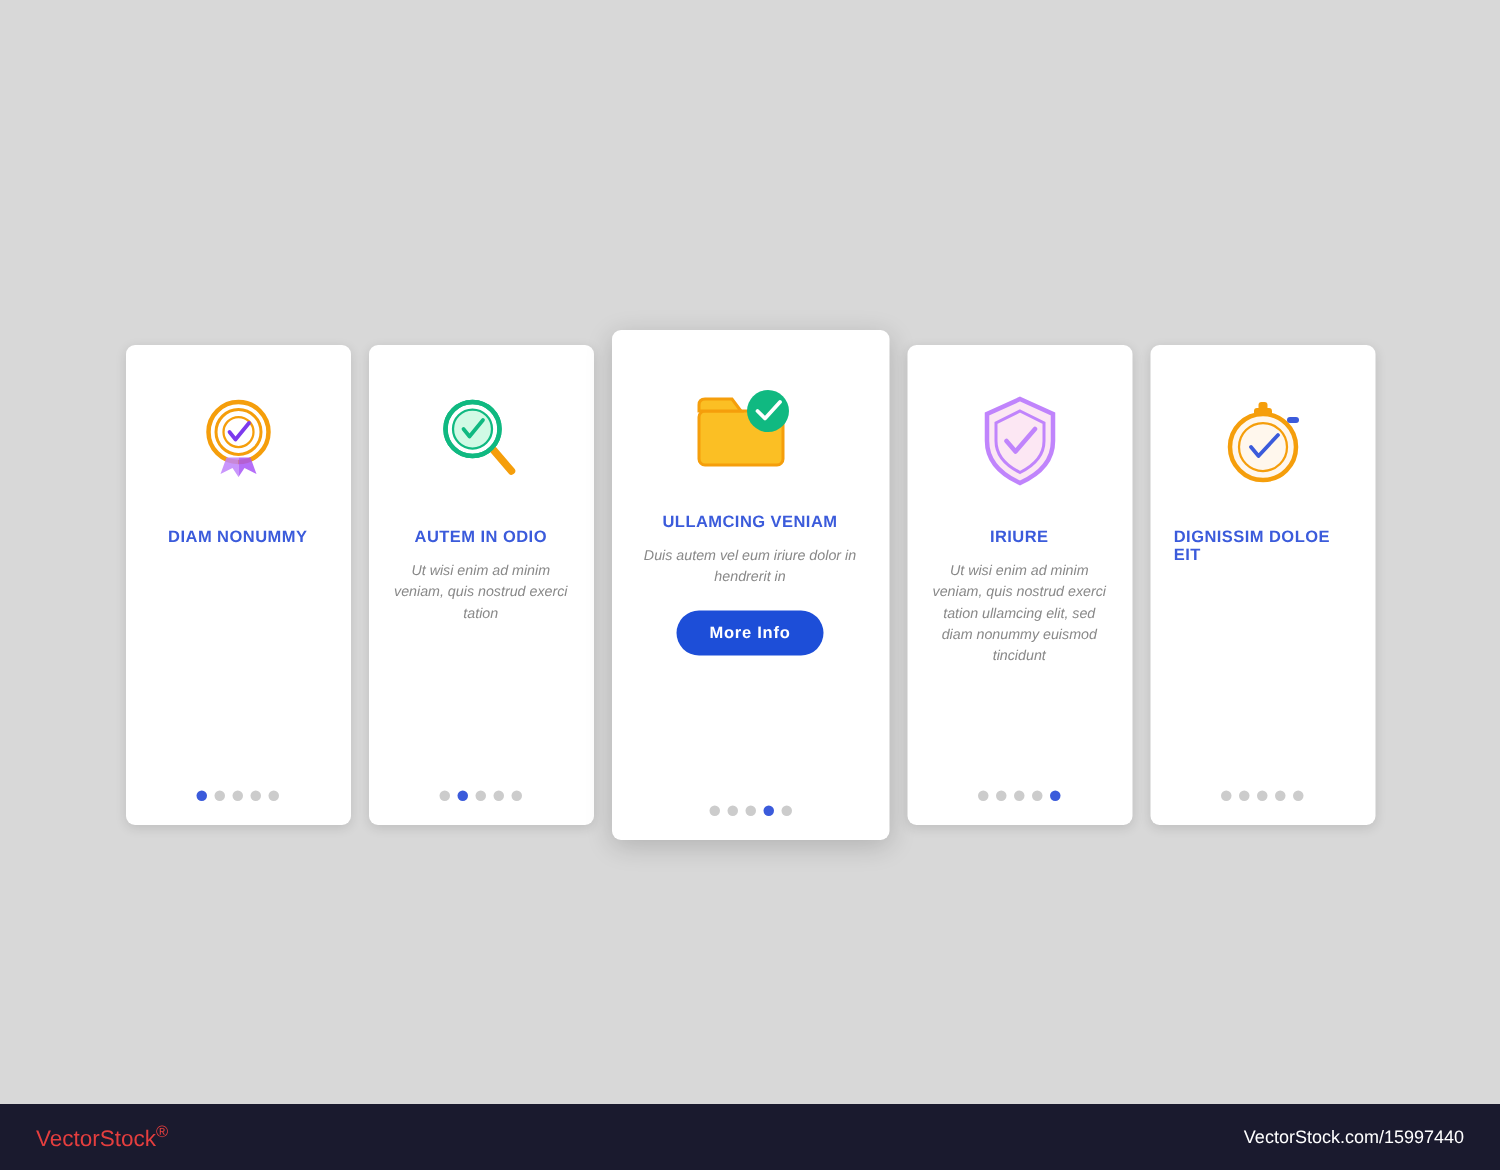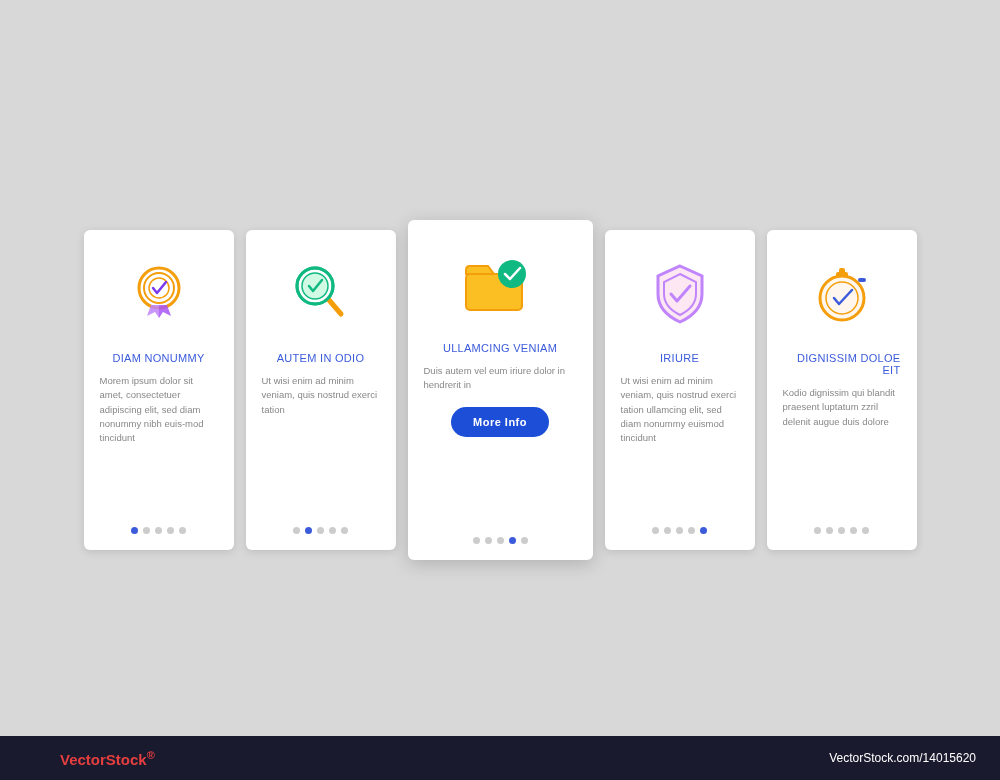--- a/index.html
+++ b/index.html
@@ -46,34 +46,36 @@
     .icon-area {
       width: 80px;
       height: 80px;
       display: flex;
       align-items: center;
       justify-content: center;
       margin-bottom: 18px;
     }
 
     .card-title {
-      font-weight: 400;
+      font-weight: 700;
       font-size: 11px;
       color: #3b5bdb;
-      text-align: right;
+      text-align: left;
       margin-bottom: 10px;
       letter-spacing: 0.3px;
       text-transform: uppercase;
     }
 
     .card-desc {
       font-size: 9.5px;
       color: #888;
+      text-align: center;
       line-height: 1.5;
       margin-bottom: 14px;
+      font-style: italic;
     }
 
     .more-info-btn {
       background: #1d4ed8;
       color: #fff;
       border: none;
       border-radius: 22px;
       padding: 9px 22px;
       font-size: 11px;
       font-weight: 700;
@@ -113,22 +115,21 @@
       background: #1a1a2e;
       display: flex;
       align-items: center;
       justify-content: space-between;
       padding: 0 24px;
     }
 
     .watermark-left {
       color: #fff;
       font-size: 15px;
-      font-weight: bold;
-      margin-left: 36px;
+      font-weight: normal;
     }
 
     .watermark-left span {
       color: #e53e3e;
     }
 
     .watermark-right {
       color: #fff;
       font-size: 12px;
     }
@@ -146,21 +147,20 @@
         <circle cx="36" cy="30" r="15" fill="none" stroke="#f59e0b" stroke-width="2"></circle>
 
         <circle cx="36" cy="30" r="10" fill="#fff" stroke="#f59e0b" stroke-width="1.5"></circle>
         <polyline points="30,30 34,35 43,24" fill="none" stroke="#7c3aed" stroke-width="2.5" stroke-linecap="round" stroke-linejoin="round"></polyline>
 
         <polygon points="28,47 24,58 32,54 36,60 36,47" fill="#c084fc" opacity="0.85"></polygon>
         <polygon points="44,47 48,58 40,54 36,60 36,47" fill="#a855f7" opacity="0.85"></polygon>
       </svg>
     </div>
     <div class="card-title">DIAM NONUMMY</div>
-    <div class="card-desc">Morem ipsum dolor sit amet, consectetuer adipiscing elit, sed diam nonummy nibh euis-mod tincidunt</div>
     <div class="dots">
       <div class="dot active"></div>
       <div class="dot"></div>
       <div class="dot"></div>
       <div class="dot"></div>
       <div class="dot"></div>
     </div>
   </div>
 
   <div class="card">
@@ -242,30 +242,29 @@
 
         <rect x="30" y="14" width="12" height="5" rx="2" fill="#f59e0b"></rect>
         <rect x="33" y="10" width="6" height="6" rx="2" fill="#f59e0b"></rect>
 
         <rect x="52" y="20" width="8" height="4" rx="2" fill="#3b5bdb"></rect>
 
         <polyline points="28,40 33,46 46,32" fill="none" stroke="#3b5bdb" stroke-width="2.5" stroke-linecap="round" stroke-linejoin="round"></polyline>
       </svg>
     </div>
     <div class="card-title">DIGNISSIM DOLOE EIT</div>
-    <div class="card-desc">Kodio dignissim qui blandit praesent luptatum zzril delenit augue duis dolore</div>
     <div class="dots">
       <div class="dot"></div>
       <div class="dot"></div>
       <div class="dot"></div>
       <div class="dot"></div>
       <div class="dot"></div>
     </div>
   </div>
 
 </div>
 
 <div class="watermark-bar">
   <div class="watermark-left">
     <span>VectorStock</span><span style="color:#e53e3e; font-size:11px; vertical-align:super;">®</span>
   </div>
-  <div class="watermark-right">VectorStock.com/14015620</div>
+  <div class="watermark-right">VectorStock.com/15997440</div>
 </div>
 
 </body></html>

